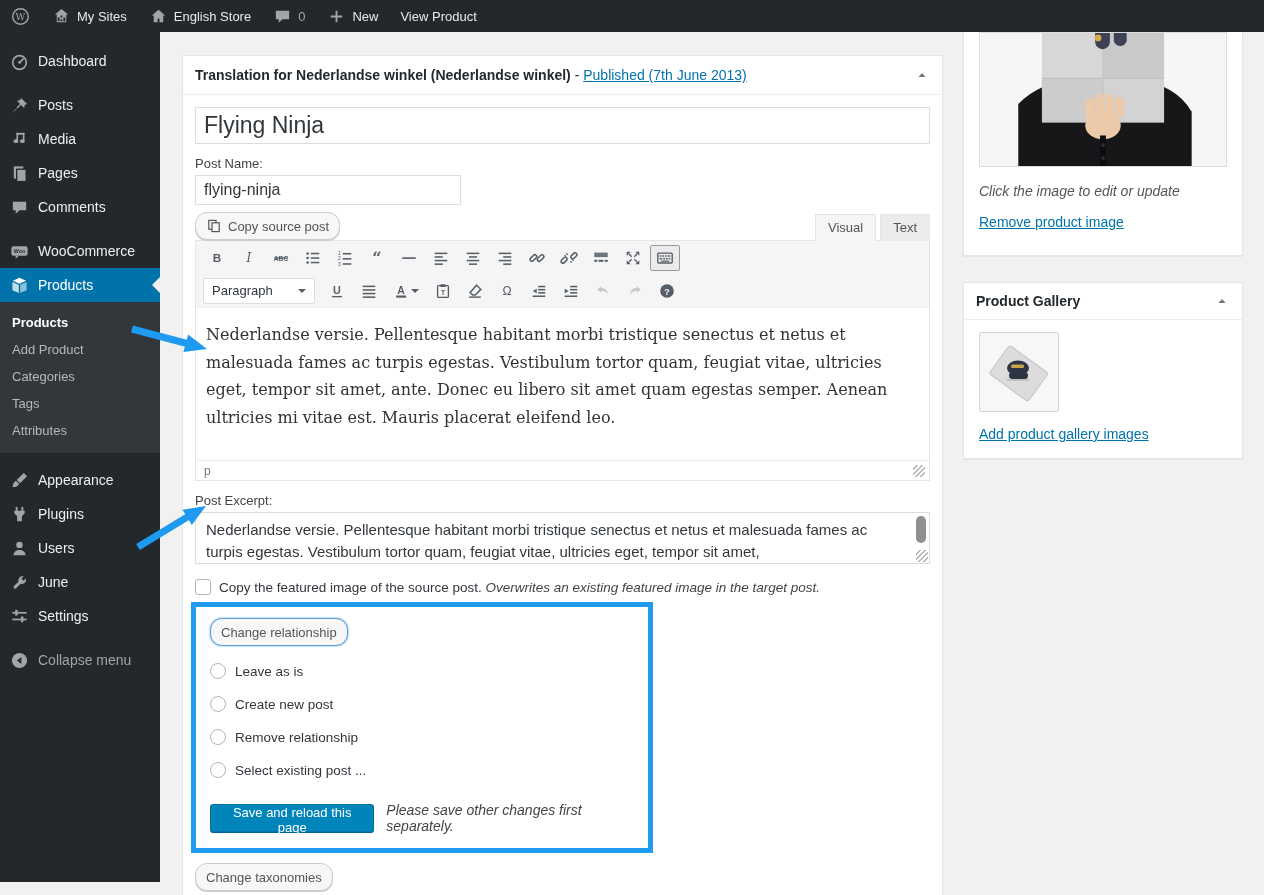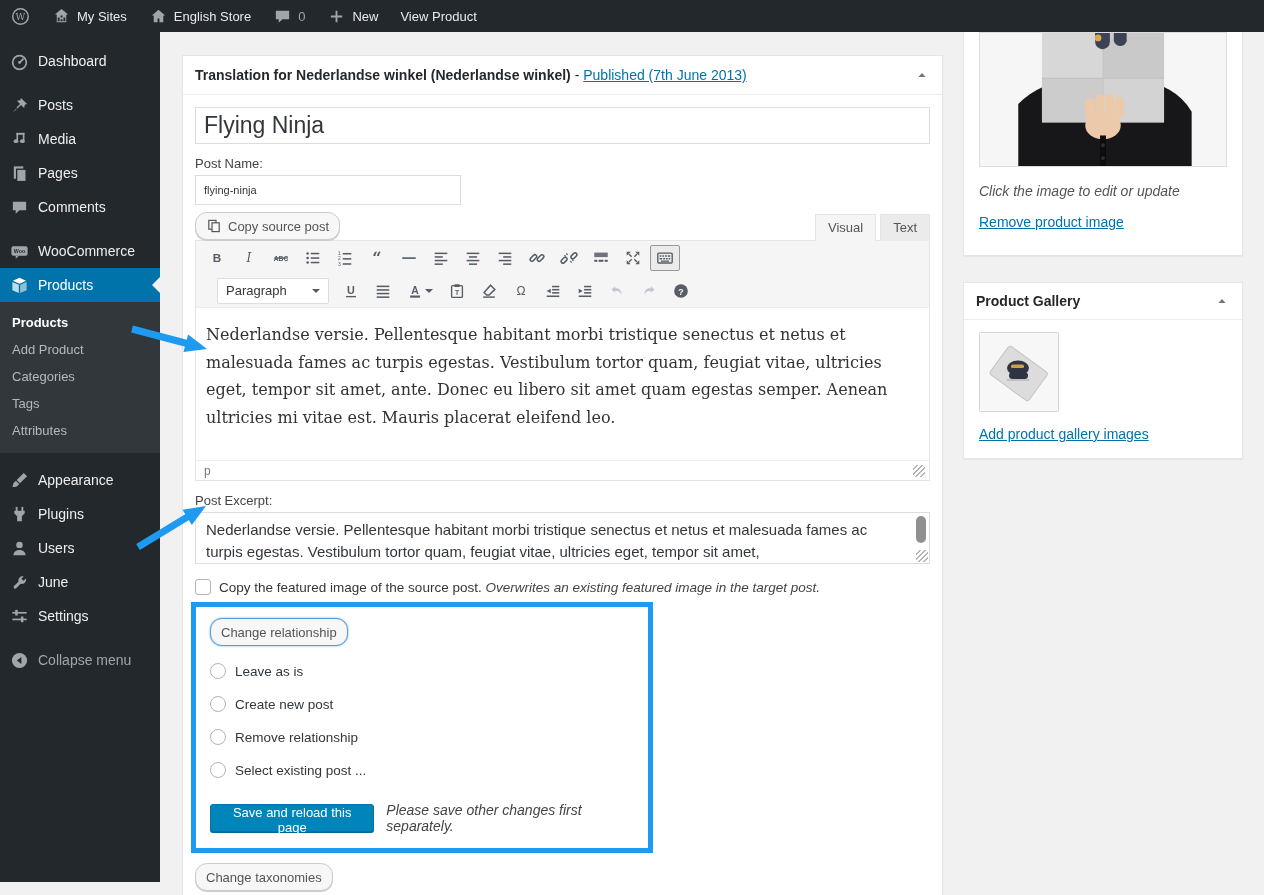--- a/index.html
+++ b/index.html
@@ -52,21 +52,21 @@
   .toggle { color:#72777c; cursor:pointer; line-height:0; }
 
   #main-panel { position:absolute; left:22px; top:23px; width:761px; }
   .inside { padding:0 12px 12px; }
 
   #title {
     width:100%; height:37px; margin-top:12px; padding:3px 8px; font-size:23px; color:#32373c;
     border:1px solid #ddd; background:#fff; font-family:"Liberation Sans",sans-serif; border-radius:0;
   }
   .label { margin-top:12px; margin-bottom:4px; font-size:13px; color:#444; }
-  #postname { width:266px; height:30px; padding:4px 8px; font-size:11px; color:#32373c; border:1px solid #ddd; }
+  #postname { width:266px; height:30px; padding:4px 8px; font-size:16px; color:#32373c; border:1px solid #ddd; }
 
   .editor-top { display:flex; justify-content:space-between; align-items:flex-end; margin-top:7px; }
   .button {
     display:inline-flex; align-items:center; gap:6px; height:28px; padding:0 10px;
     background:#f7f7f7; border:1px solid #ccc; border-radius:12px; color:#555; font-size:13px;
     box-shadow:0 1px 0 #ccc; cursor:pointer; font-family:"Liberation Sans",sans-serif;
   }
   .button.focus { border-color:#5b9dd9; box-shadow:0 0 2px rgba(30,140,190,.8); }
   .button-primary {
     height:28px; padding:0 11px; background:#0085ba; border:1px solid #0073aa; border-radius:3px;
@@ -78,21 +78,21 @@
   .tab.active { background:#f5f5f5; }
 
   .editor { border:1px solid #e5e5e5; }
   .mce-row { display:flex; align-items:center; flex-wrap:wrap; background:#f5f5f5; padding:3px 5px; min-height:33px; }
   .mce-btn { display:inline-flex; align-items:center; justify-content:center; width:30px; height:26px;
     margin:0 1px; border-radius:2px; color:#555d66; cursor:pointer; border:1px solid transparent; }
   .mce-btn.wide { width:40px; }
   .mce-btn.active { border-color:#999; background:#ebebeb; }
   .mce-btn.disabled { color:#c3c8cd; cursor:default; }
   .mce-select { display:inline-flex; align-items:center; justify-content:space-between; width:112px; height:26px;
-    margin:0 6px 0 16px; padding:0 8px; background:#fff; border:1px solid #ddd; border-radius:2px; color:#32373c; cursor:pointer; }
+    margin:0 6px 0 2px; padding:0 8px; background:#fff; border:1px solid #ddd; border-radius:2px; color:#32373c; cursor:pointer; }
   .caret { width:0; height:0; border:4px solid transparent; border-top-color:#555d66; margin-top:4px; }
   .mce-content { background:#fff; height:153px; padding:13px 10px; overflow:hidden; border-top:1px solid #eee; }
   .mce-content p { margin:0; font-family:"DejaVu Serif", serif; font-size:16px; line-height:1.72; color:#333; }
   .mce-status { display:flex; justify-content:space-between; align-items:center; height:20px;
     border-top:1px solid #eee; padding:0 4px 0 8px; color:#777; font-size:12px; background:#fff; }
   .grip { width:12px; height:12px; cursor:nwse-resize;
     background:repeating-linear-gradient(135deg, transparent 0 2.2px, #b5b5b5 2.2px 3.6px); }
 
   .excerpt { position:relative; height:52px; border:1px solid #ddd; background:#fff;
     padding:6px 26px 6px 10px; font-size:15px; line-height:1.45; color:#32373c; overflow:hidden; cursor:text; }

